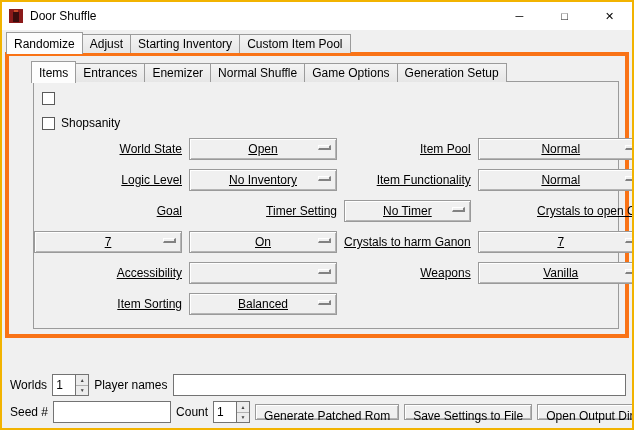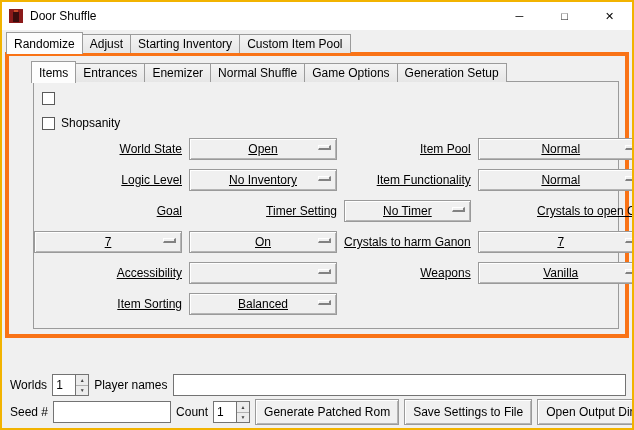--- a/index.html
+++ b/index.html
@@ -118,21 +118,21 @@
     display: flex; align-items: center; padding-left: 3px;
   }
   .spin-btns { width: 14px; display: flex; flex-direction: column; border: 1px solid #737373; }
   .spin-btn {
     flex: 1; background: #ececec;
     display: flex; align-items: center; justify-content: center;
     font-size: 5px; color: #444; overflow: hidden; cursor: default;
   }
   .spin-btn + .spin-btn { border-top: 1px solid #b0b0b0; }
   button.btn {
-    height: 26px; padding: 4px 8px;
+    height: 16px; padding: 4px 8px;
     font: inherit; white-space: nowrap; cursor: default;
   }
   .push-right { margin-left: auto; }
   .lbl { white-space: nowrap; }
 </style>
 </head>
 <body>
 
 <div class="window">
 

